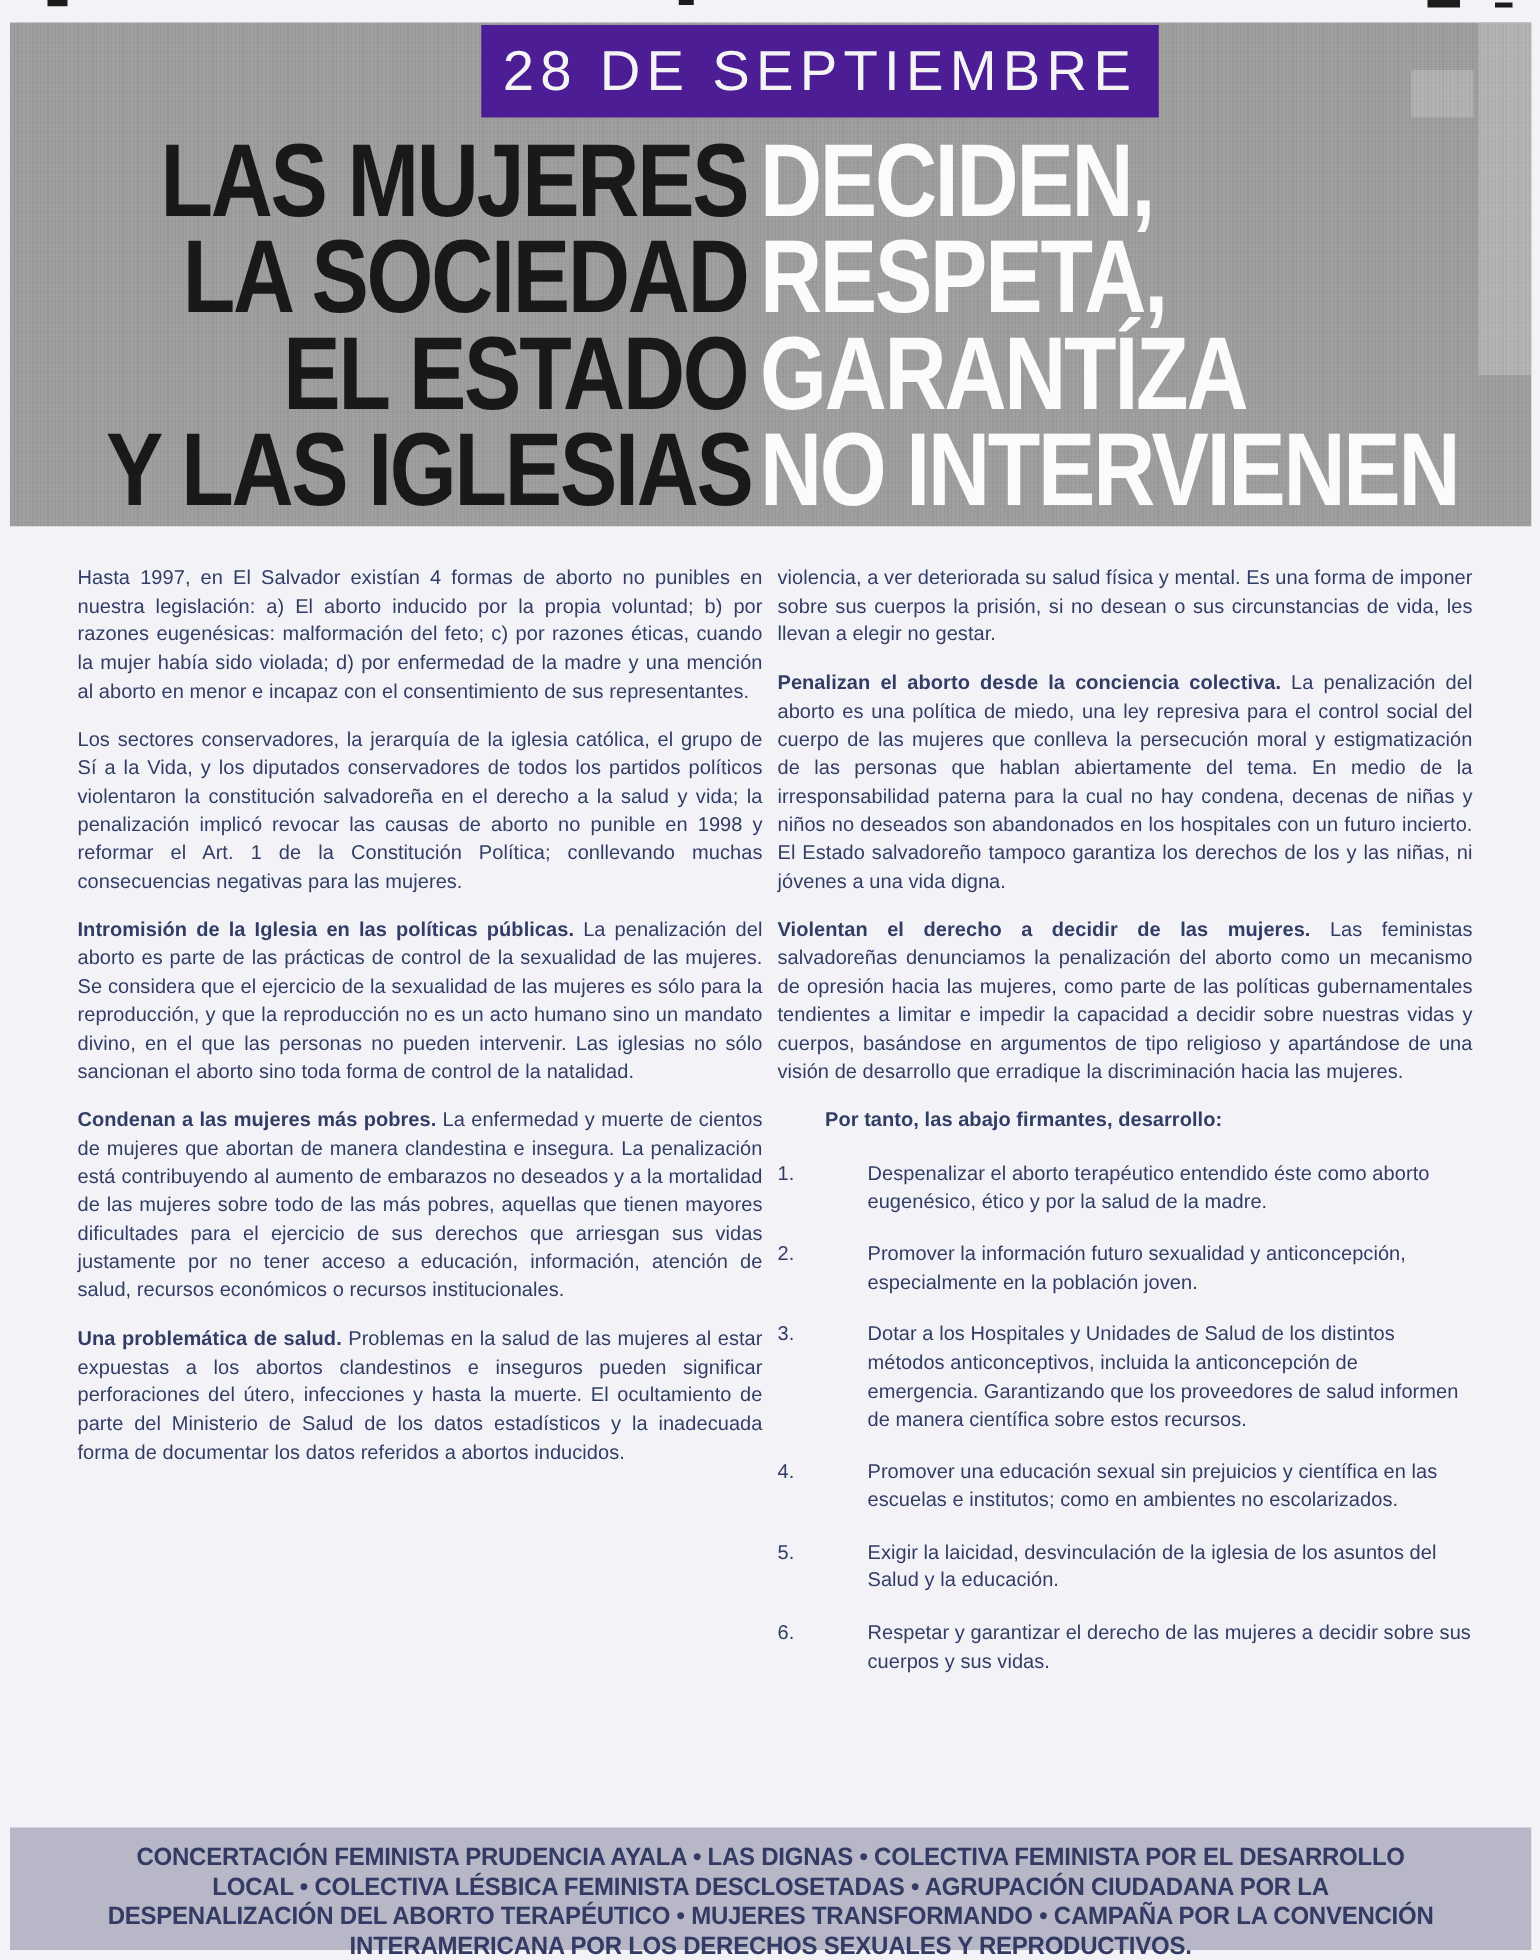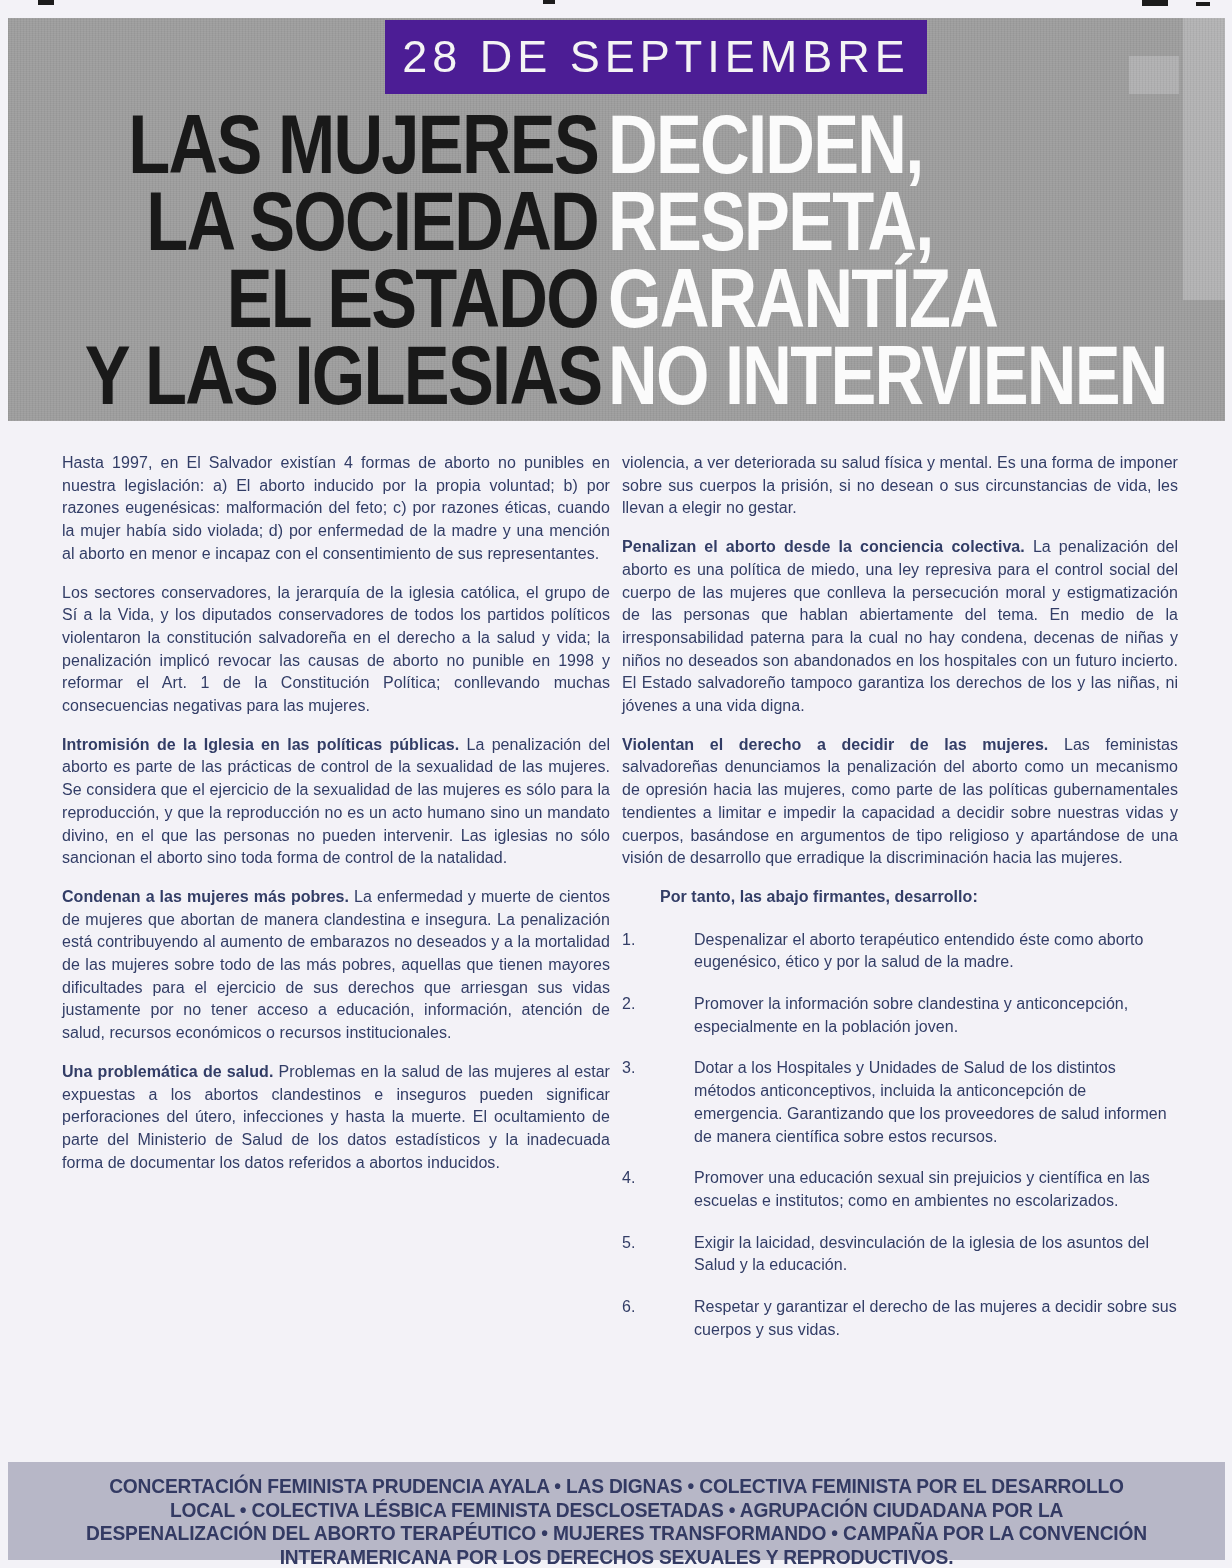--- a/index.html
+++ b/index.html
@@ -127,21 +127,21 @@
     <p class="para"><b class="lead">Violentan el derecho a decidir de las mujeres.</b><span> Las feministas salvadoreñas denunciamos la penalización del aborto como un mecanismo de opresión hacia las mujeres, como parte de las políticas gubernamentales tendientes a limitar e impedir la capacidad a decidir sobre nuestras vidas y cuerpos, basándose en argumentos de tipo religioso y apartándose de una visión de desarrollo que erradique la discriminación hacia las mujeres.</span></p>
 
     <p class="demands-heading">Por tanto, las abajo firmantes, desarrollo:</p>
 
     <div class="demand">
       <span class="dnum">1.</span>
       <span class="dtext">Despenalizar el aborto terapéutico entendido éste como aborto eugenésico, ético y por la salud de la madre.</span>
     </div>
     <div class="demand">
       <span class="dnum">2.</span>
-      <span class="dtext">Promover la información sobre clandestina y anticoncepción, especialmente en la población joven.</span>
+      <span class="dtext">Promover la información futuro sexualidad y anticoncepción, especialmente en la población joven.</span>
     </div>
     <div class="demand">
       <span class="dnum">3.</span>
       <span class="dtext">Dotar a los Hospitales y Unidades de Salud de los distintos métodos anticonceptivos, incluida la anticoncepción de emergencia. Garantizando que los proveedores de salud informen de manera científica sobre estos recursos.</span>
     </div>
     <div class="demand">
       <span class="dnum">4.</span>
       <span class="dtext">Promover una educación sexual sin prejuicios y científica en las escuelas e institutos; como en ambientes no escolarizados.</span>
     </div>
     <div class="demand">

